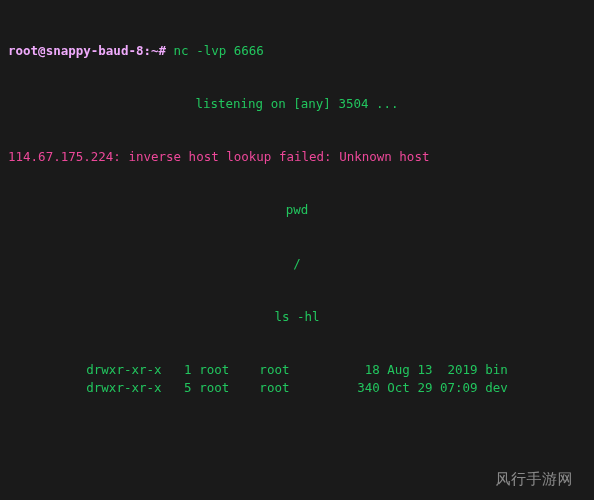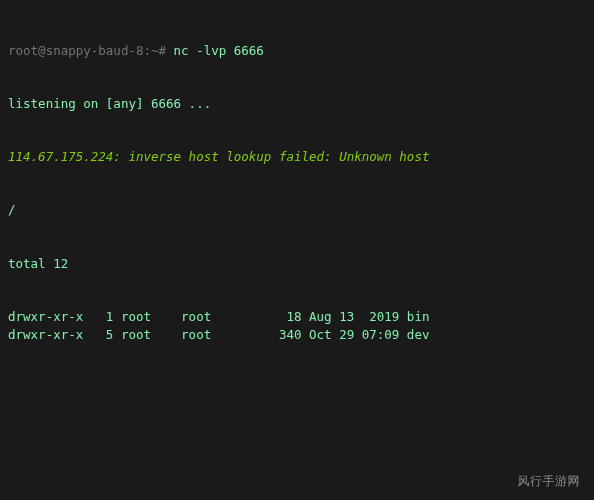--- a/index.html
+++ b/index.html
@@ -12,41 +12,42 @@
     height: 500px;
     overflow: hidden;
     position: relative;
   }
   .term {
     padding: 6px 8px;
     white-space: pre;
     color: #aaa;
   }
   .row { white-space: pre; }
-  .cyan { color: #86efac; }      
-  .green { color: #737373; }     
-  .magenta { color: #84cc16; font-style: italic; }
+  .cyan { color: #22c55e; text-align: center; }      
+  .green { color: #f0abfc; font-weight: bold; }     
+  .magenta { color: #ec4899; }
   .watermark {
     position: absolute;
-    right: 14px;
+    right: 21px;
     bottom: 10px;
     color: rgba(230,230,230,0.55);
     font-family: Liberation Serif, serif;
-    font-size: 12px;
+    font-size: 15px;
     letter-spacing: 0.5px;
     pointer-events: none;
   }
 </style>
 </head>
 <body>
 
 <div class="term">
   <div class="row"><span class="green">root@snappy-baud-8:~#</span> <span class="cyan">nc -lvp 6666</span></div>
-  <div class="row cyan">listening on [any] 6666 ...</div>
+  <div class="row cyan">listening on [any] 3504 ...</div>
   <div class="row magenta">114.67.175.224: inverse host lookup failed: Unknown host</div>
+  <div class="row cyan">pwd</div>
   <div class="row cyan">/</div>
-  <div class="row cyan">total 12</div>
+  <div class="row cyan">ls -hl</div>
   <div id="listing"><div class="row cyan">drwxr-xr-x   1 root    root          18 Aug 13  2019 bin</div><div class="row cyan">drwxr-xr-x   5 root    root         340 Oct 29 07:09 dev</div></div>
   
   
 </div>
 
 <div class="watermark">风行手游网</div>
 
 </body></html>

